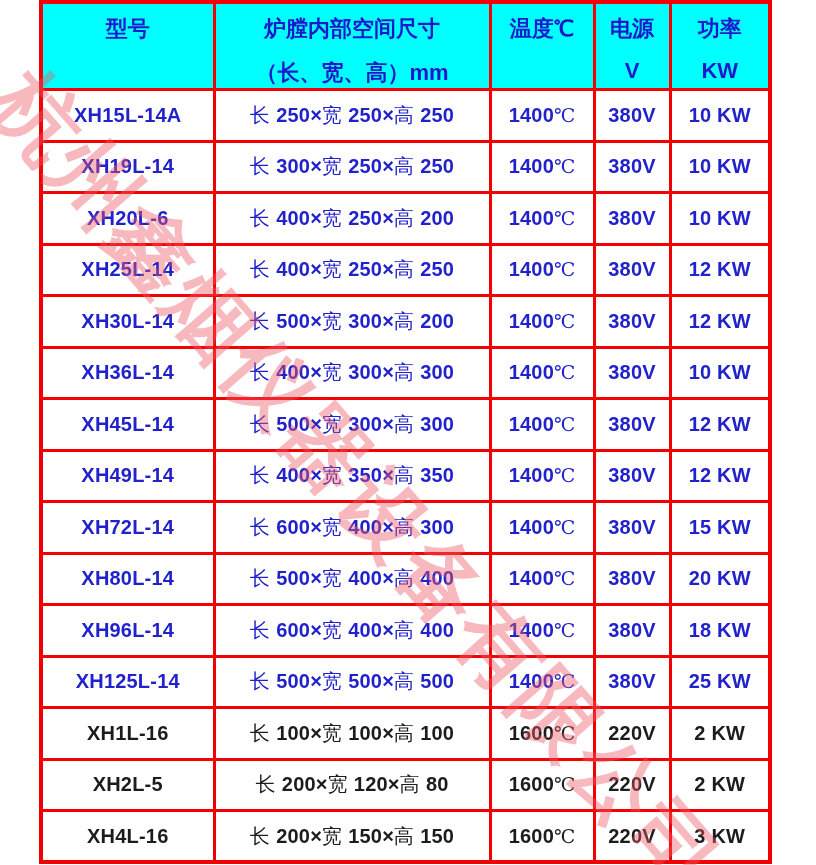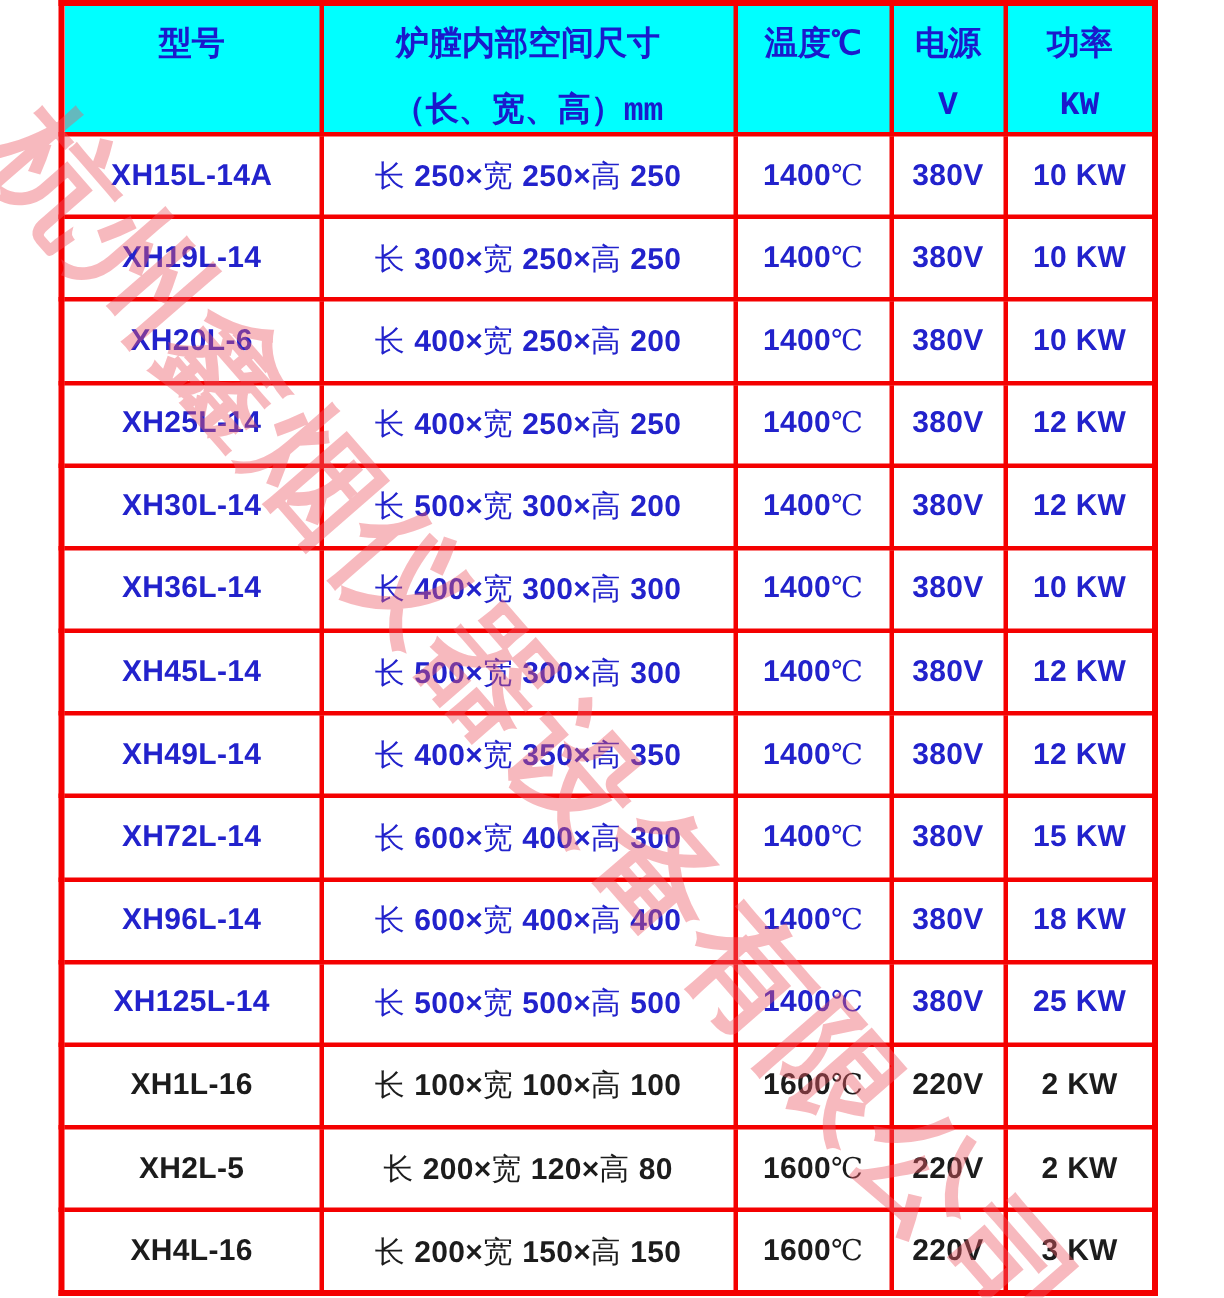--- a/index.html
+++ b/index.html
@@ -26,21 +26,21 @@
     overflow:hidden;
   }
   .spec-table thead th{
     background:var(--header-bg);
     color:var(--header-fg);
     height:83px;
     font-size:22px;font-weight:bold;
     vertical-align:top;
     padding-top:10px;
   }
-  .hline2{margin-top:14px;min-height:26px;font-family:Liberation Mono, monospace;}
+  .hline2{margin-top:14px;min-height:26px;}
   .spec-table tbody tr{height:43.4px;}
   .spec-table tbody td{font-size:20px;background:transparent;}
   tr.row-blue td{color:var(--blue);}
   tr.row-black td{color:var(--black);}
   td.c-model,b.num,td.c-voltage,td.c-power{font-weight:bold;letter-spacing:.2px;}
   .cjk{font-family:"DejaVu Serif","Liberation Serif",serif;font-weight:normal;}
   .unit{font-family:"DejaVu Serif","Liberation Serif",serif;font-weight:normal;font-size:19px;}
   .xmark{font-weight:bold;}
   .watermark{
     position:absolute;left:52px;top:48px;
@@ -148,20 +148,27 @@
           <td class="c-power">12 KW</td>
         </tr>
         <tr class="row-blue">
           <td class="c-model">XH72L-14</td>
           <td class="c-dims"><span class="cjk">长 </span><b class="num">600</b><span class="xmark">×</span><span class="cjk">宽 </span><b class="num">400</b><span class="xmark">×</span><span class="cjk">高 </span><b class="num">300</b></td>
           <td class="c-temp"><b class="num">1400</b><span class="unit">℃</span></td>
           <td class="c-voltage">380V</td>
           <td class="c-power">15 KW</td>
         </tr>
         <tr class="row-blue">
+          <td class="c-model">XH80L-14</td>
+          <td class="c-dims"><span class="cjk">长 </span><b class="num">500</b><span class="xmark">×</span><span class="cjk">宽 </span><b class="num">400</b><span class="xmark">×</span><span class="cjk">高 </span><b class="num">400</b></td>
+          <td class="c-temp"><b class="num">1400</b><span class="unit">℃</span></td>
+          <td class="c-voltage">380V</td>
+          <td class="c-power">20 KW</td>
+        </tr>
+        <tr class="row-blue">
           <td class="c-model">XH96L-14</td>
           <td class="c-dims"><span class="cjk">长 </span><b class="num">600</b><span class="xmark">×</span><span class="cjk">宽 </span><b class="num">400</b><span class="xmark">×</span><span class="cjk">高 </span><b class="num">400</b></td>
           <td class="c-temp"><b class="num">1400</b><span class="unit">℃</span></td>
           <td class="c-voltage">380V</td>
           <td class="c-power">18 KW</td>
         </tr>
         <tr class="row-blue">
           <td class="c-model">XH125L-14</td>
           <td class="c-dims"><span class="cjk">长 </span><b class="num">500</b><span class="xmark">×</span><span class="cjk">宽 </span><b class="num">500</b><span class="xmark">×</span><span class="cjk">高 </span><b class="num">500</b></td>
           <td class="c-temp"><b class="num">1400</b><span class="unit">℃</span></td>

